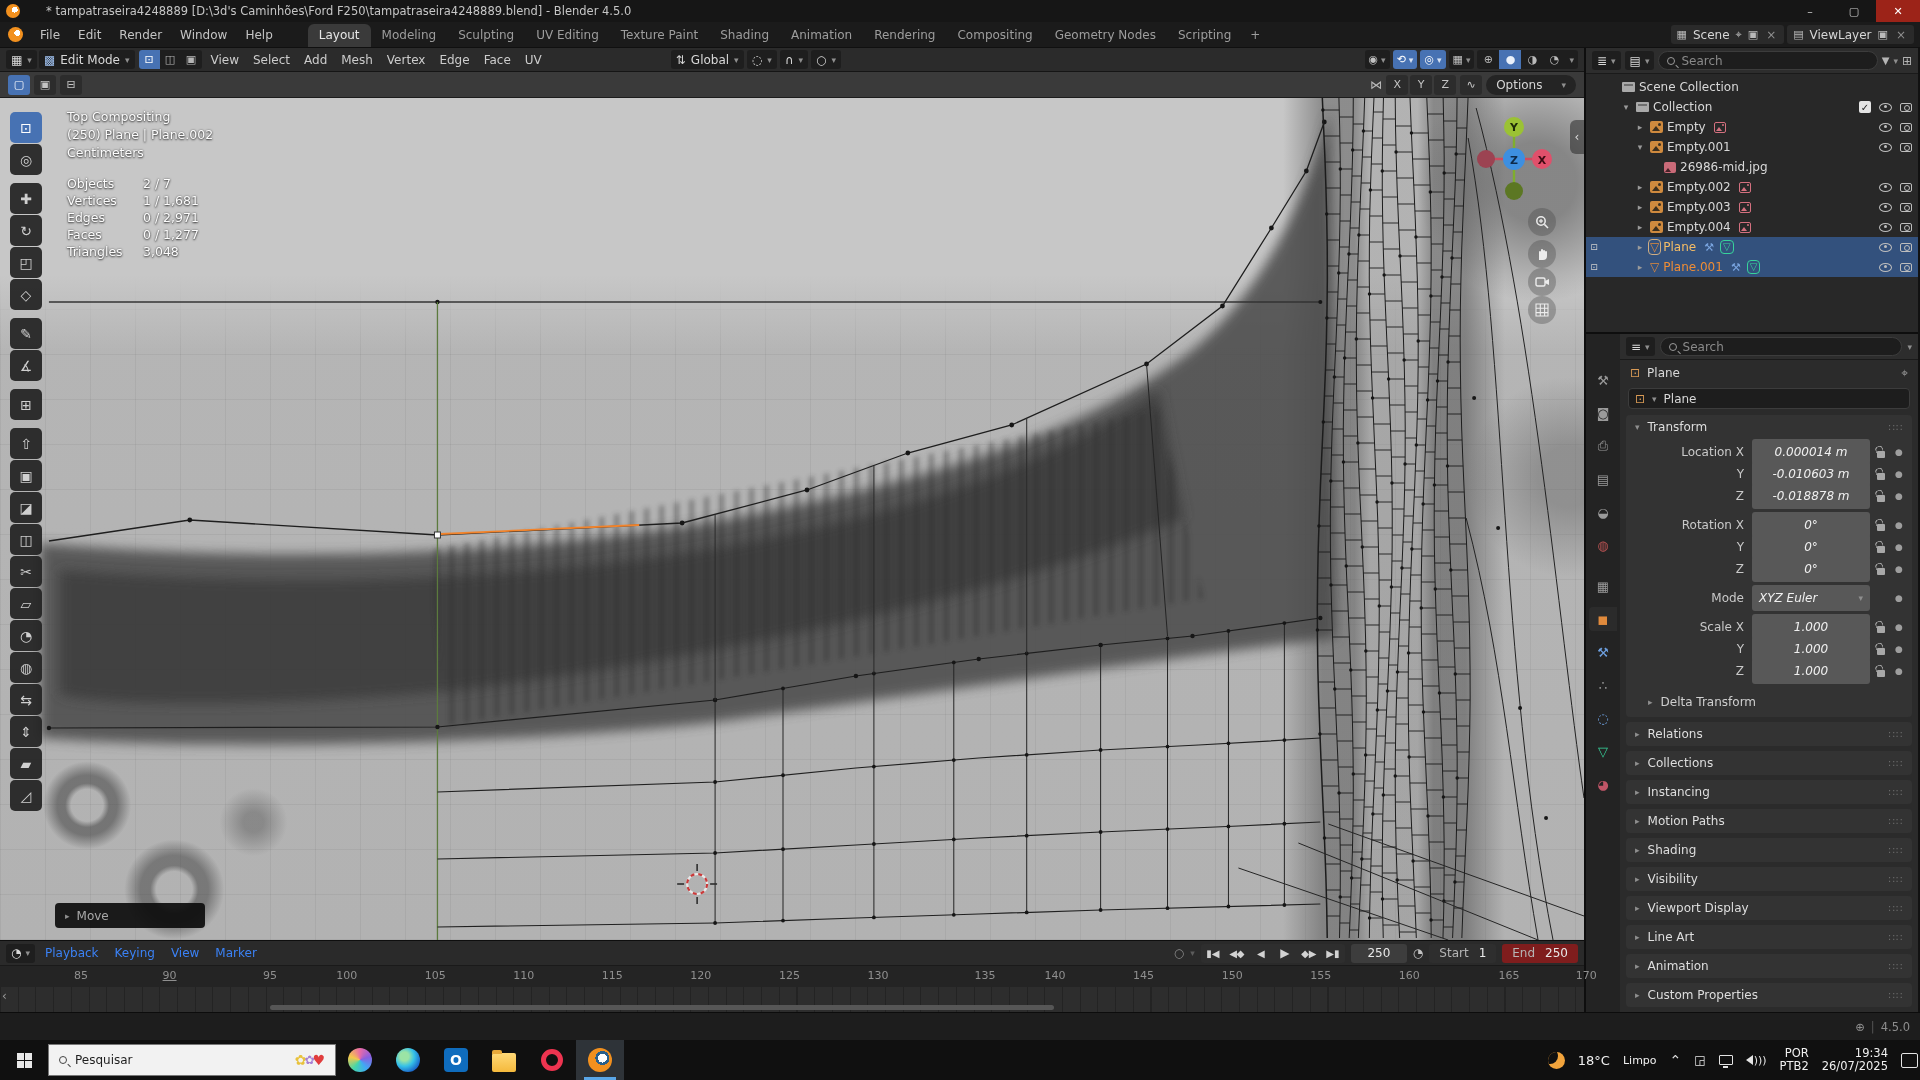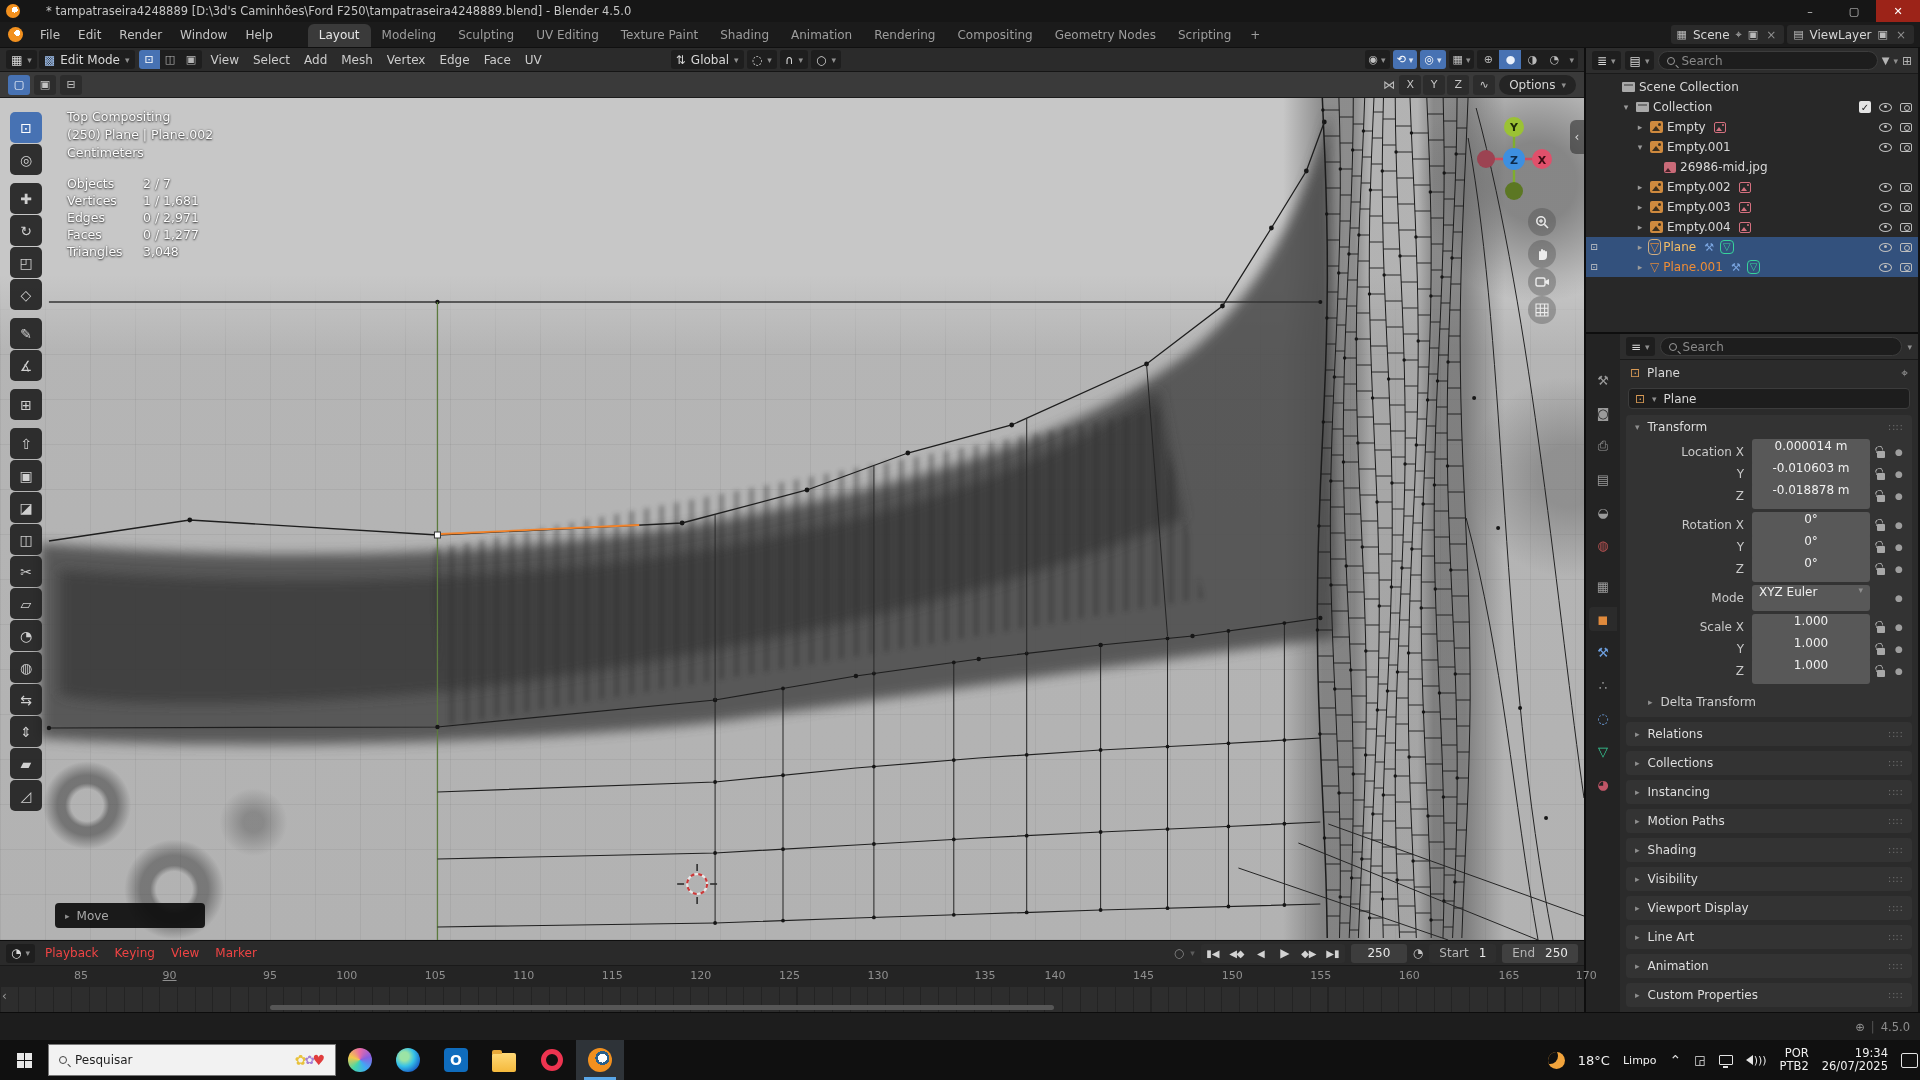--- a/index.html
+++ b/index.html
@@ -52,21 +52,21 @@
   .sphgrp .sp { width:22px; text-align:center; color:#b9b9b9; font-size:11px; line-height:19px; }
   .sphgrp .sp.on { background:#4772b3; color:#eaf1fb; }
 
   
   #tset { height:26px; background:#3a3a3a; display:flex; align-items:center; padding:0 8px; gap:4px; border-bottom:1px solid #1c1c1c; }
   .tsbtn { height:20px; min-width:22px; background:#2c2c2c; border-radius:3px; display:flex; align-items:center;
       justify-content:center; color:#c5c5c5; font-size:11px; padding:0 4px; }
   .tsbtn.on { background:#4772b3; color:#fff; }
   #tset-right { margin-left:auto; display:flex; align-items:center; gap:4px; }
   .axgrp { display:flex; gap:2px; }
-  #opt-dd { background:#242424; border-radius:10px; height:20px; display:flex; align-items:center; gap:6px; padding:0 10px; color:#d6d6d6; }
+  #opt-dd { background:#242424; border-radius:10px; height:20px; display:flex; align-items:center; gap:19px; padding:0 10px; color:#d6d6d6; }
 
   
   #viewport { position:relative; flex:1; overflow:hidden;
     background:
       radial-gradient(circle at 5.5% 84%, rgba(0,0,0,0) 0 16px, rgba(55,55,55,.5) 22px 30px, rgba(0,0,0,0) 44px),
       radial-gradient(circle at 11% 94%, rgba(0,0,0,0) 0 18px, rgba(50,50,50,.45) 24px 34px, rgba(0,0,0,0) 50px),
       radial-gradient(circle at 16% 86%, rgba(60,60,60,.35) 0 10px, rgba(0,0,0,0) 34px),
       radial-gradient(circle at 97% 10%, rgba(70,70,70,.5) 0 40px, rgba(0,0,0,0) 120px),
       radial-gradient(circle at 99% 45%, rgba(90,90,90,.4) 0 30px, rgba(0,0,0,0) 100px),
       linear-gradient(90deg, rgba(0,0,0,0) 0 81%, rgba(92,92,92,.55) 83.5% 85.5%, rgba(140,140,140,.35) 86.5% 89.5%, rgba(75,75,75,.5) 90.5% 92.5%, rgba(0,0,0,0) 95%),
@@ -95,21 +95,21 @@
   #sidebar-tab { position:absolute; right:0; top:22px; width:14px; height:34px; background:rgba(40,40,40,.55);
      border-radius:6px 0 0 6px; color:#ddd; display:flex; align-items:center; justify-content:center; z-index:4; }
 
   
   #opbox { position:absolute; left:55px; bottom:12px; width:150px; height:25px; background:rgba(14,14,14,.93);
      border-radius:4px; display:flex; align-items:center; gap:7px; padding:0 10px; color:#a8a8a8; z-index:5; }
 
   
   #timeline { height:72px; display:flex; flex-direction:column; border-top:1px solid #0e0e0e; }
   #tl-head { height:24px; background:#2a2a2a; display:flex; align-items:center; gap:2px; padding:0 6px; }
-  #tl-head .m { padding:0 8px; color:#ef4444; }
+  #tl-head .m { padding:0 8px; color:#3b82f6; }
   #tl-right { margin-left:auto; display:flex; align-items:center; gap:6px; }
   .pbgrp { display:flex; background:#2e2e2e; border-radius:3px; overflow:hidden; }
   .pbgrp .pb { width:24px; height:19px; display:flex; align-items:center; justify-content:center; color:#d2d2d2; font-size:10px; }
   .tl-field { background:#3d3d3d; border-radius:3px; height:19px; display:flex; align-items:center; justify-content:center;
      color:#e8e8e8; padding:0 10px; gap:10px; }
   #tl-ruler { height:22px; background:#242424; position:relative; border-top:1px solid #1a1a1a; }
   #tl-ruler .tick { position:absolute; top:3px; width:40px; margin-left:-20px; text-align:center; color:#8f8f8f; font-size:11px; }
   #tl-body { flex:1; background:#2d2d2d; position:relative;
      background-image:repeating-linear-gradient(90deg, rgba(0,0,0,.22) 0 1px, rgba(0,0,0,0) 1px 17.7px); }
   #tl-scroll { position:absolute; left:270px; right:530px; bottom:2px; height:5px; background:#565656; border-radius:3px; }
@@ -165,22 +165,22 @@
   #prop-head { height:26px; display:flex; align-items:center; gap:5px; padding:0 6px; background:#2d2d2d; border-bottom:1px solid #1a1a1a; }
   #crumb { height:26px; display:flex; align-items:center; gap:7px; padding:0 10px; color:#d8d8d8; }
   #namefield { margin:2px 8px 6px; background:#1d1d1d; border:1px solid #3c3c3c; border-radius:4px; height:21px;
      display:flex; align-items:center; gap:7px; padding:0 6px; }
   .panel { background:#333333; border-radius:4px; margin:0 6px 5px; }
   .panel-h { height:24px; display:flex; align-items:center; gap:8px; padding:0 9px; color:#dedede; }
   .dragdots { margin-left:auto; color:#6d6d6d; font-size:10px; letter-spacing:1px; }
   .p-rows { padding:2px 0 8px; }
   .prow { height:22px; display:flex; align-items:center; }
   .prow .plbl { width:118px; text-align:right; color:#c9c9c9; margin-right:8px; }
-  .pfield { width:118px; background:#585858; border-radius:3px; height:26px; display:flex; align-items:flex-start;
-     justify-content:center; color:#f0f0f0; }
+  .pfield { width:118px; background:#585858; border-radius:3px; height:26px; display:flex; align-items:center;
+     justify-content:center; color:#f0f0f0;font-style:italic; }
   .pfield.dd { justify-content:space-between; padding:0 7px; }
   .plock { width:22px; display:flex; justify-content:center; }
   .lockico { width:8px; height:7px; background:#a8a8a8; border-radius:1px; position:relative; margin-top:4px; }
   .lockico::before { content:""; position:absolute; left:-2px; top:-5px; width:6px; height:5px;
      border:1.4px solid #a8a8a8; border-bottom:none; border-radius:4px 4px 0 0; transform:rotate(-18deg); }
   .pdot { width:14px; color:#9e9e9e; text-align:center; font-size:9px; }
   .subpanel { display:flex; gap:8px; align-items:center; color:#cfcfcf; padding:5px 0 2px 22px; }
   #prop-scroll { overflow:hidden; flex:1; }
 
   
@@ -1053,21 +1053,21 @@
             <span class="pb">▶▮</span>
           </div>
           <div class="tl-field" style="width:56px">
             <span>250</span>
           </div>
           <span style="color:#c2c2c2">◔</span>
           <div class="tl-field" style="background:#2e2e2e">
             <span style="color:#b5b5b5">Start</span>
               <span>1</span>
           </div>
-          <div class="tl-field" style="background:#404040">
+          <div class="tl-field" style="background:#7f1d1d">
             <span style="color:#b5b5b5">End</span>
               <span>250</span>
           </div>
         </div>
       </div>
       <div id="tl-ruler">
           <span class="tick" style="left: 81px;">85</span>
           <span class="tick" style="left: 169.55px; text-decoration: underline;">90</span>
           <span class="tick" style="left: 270px;">95</span>
           <span class="tick" style="left: 346.65px;">100</span>

